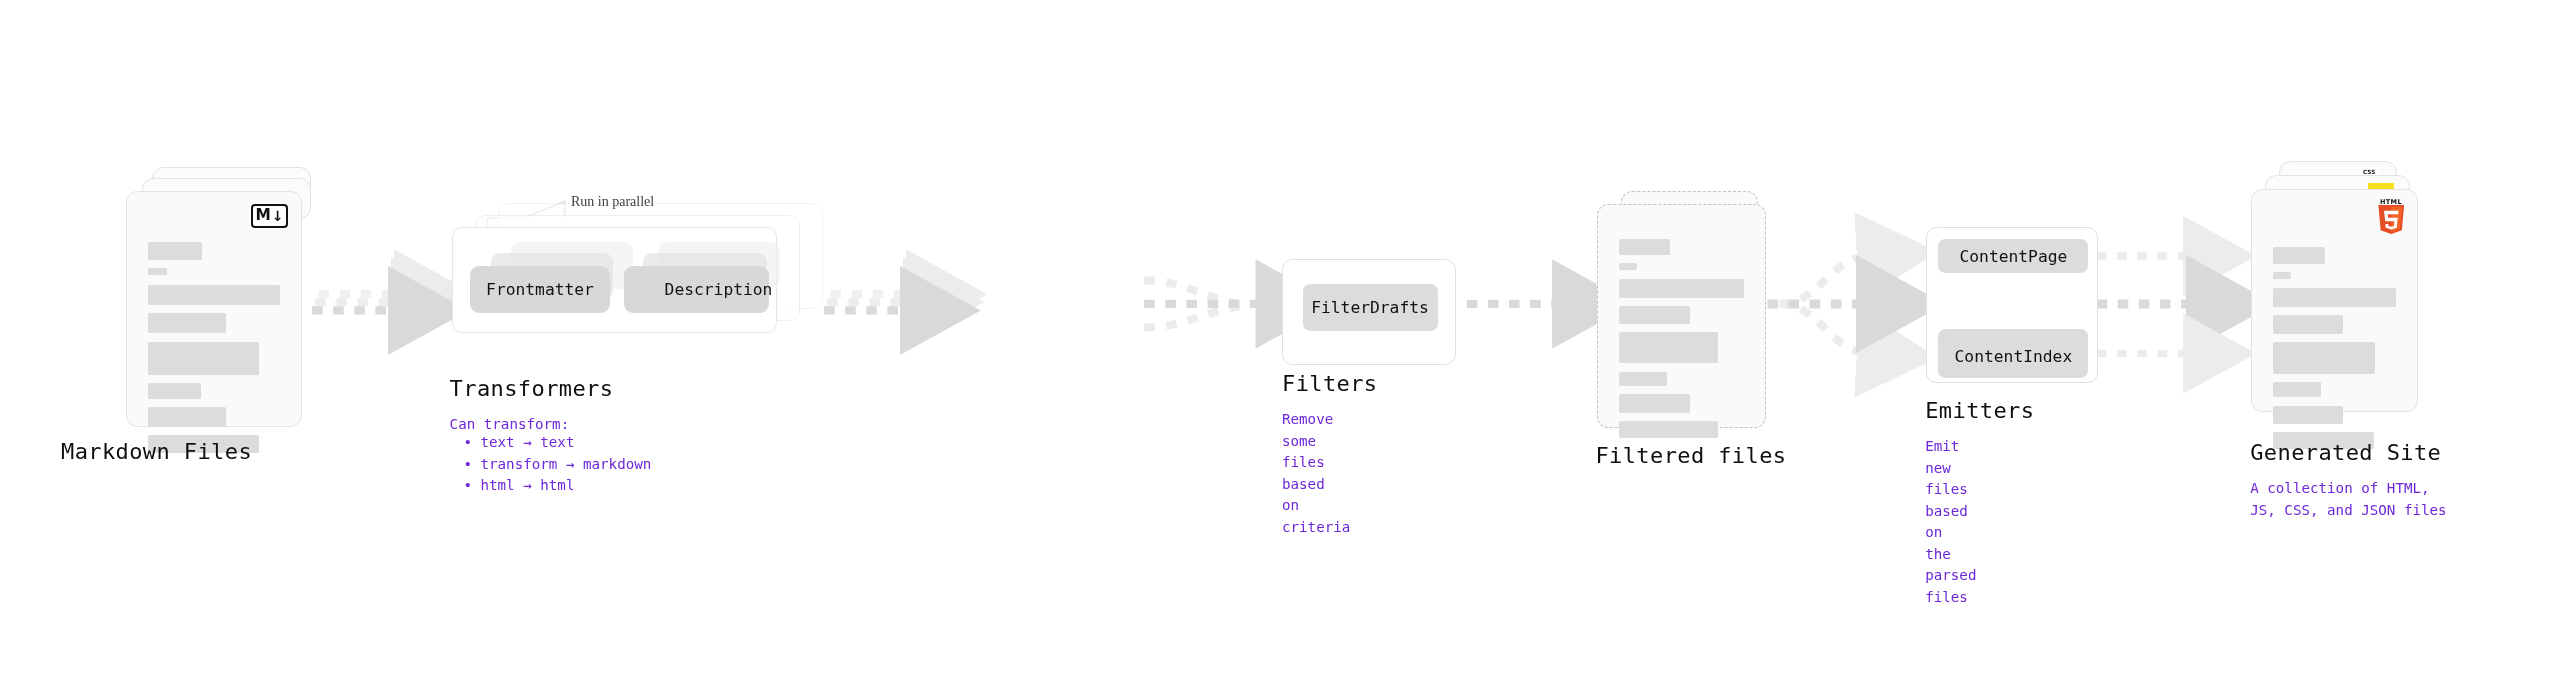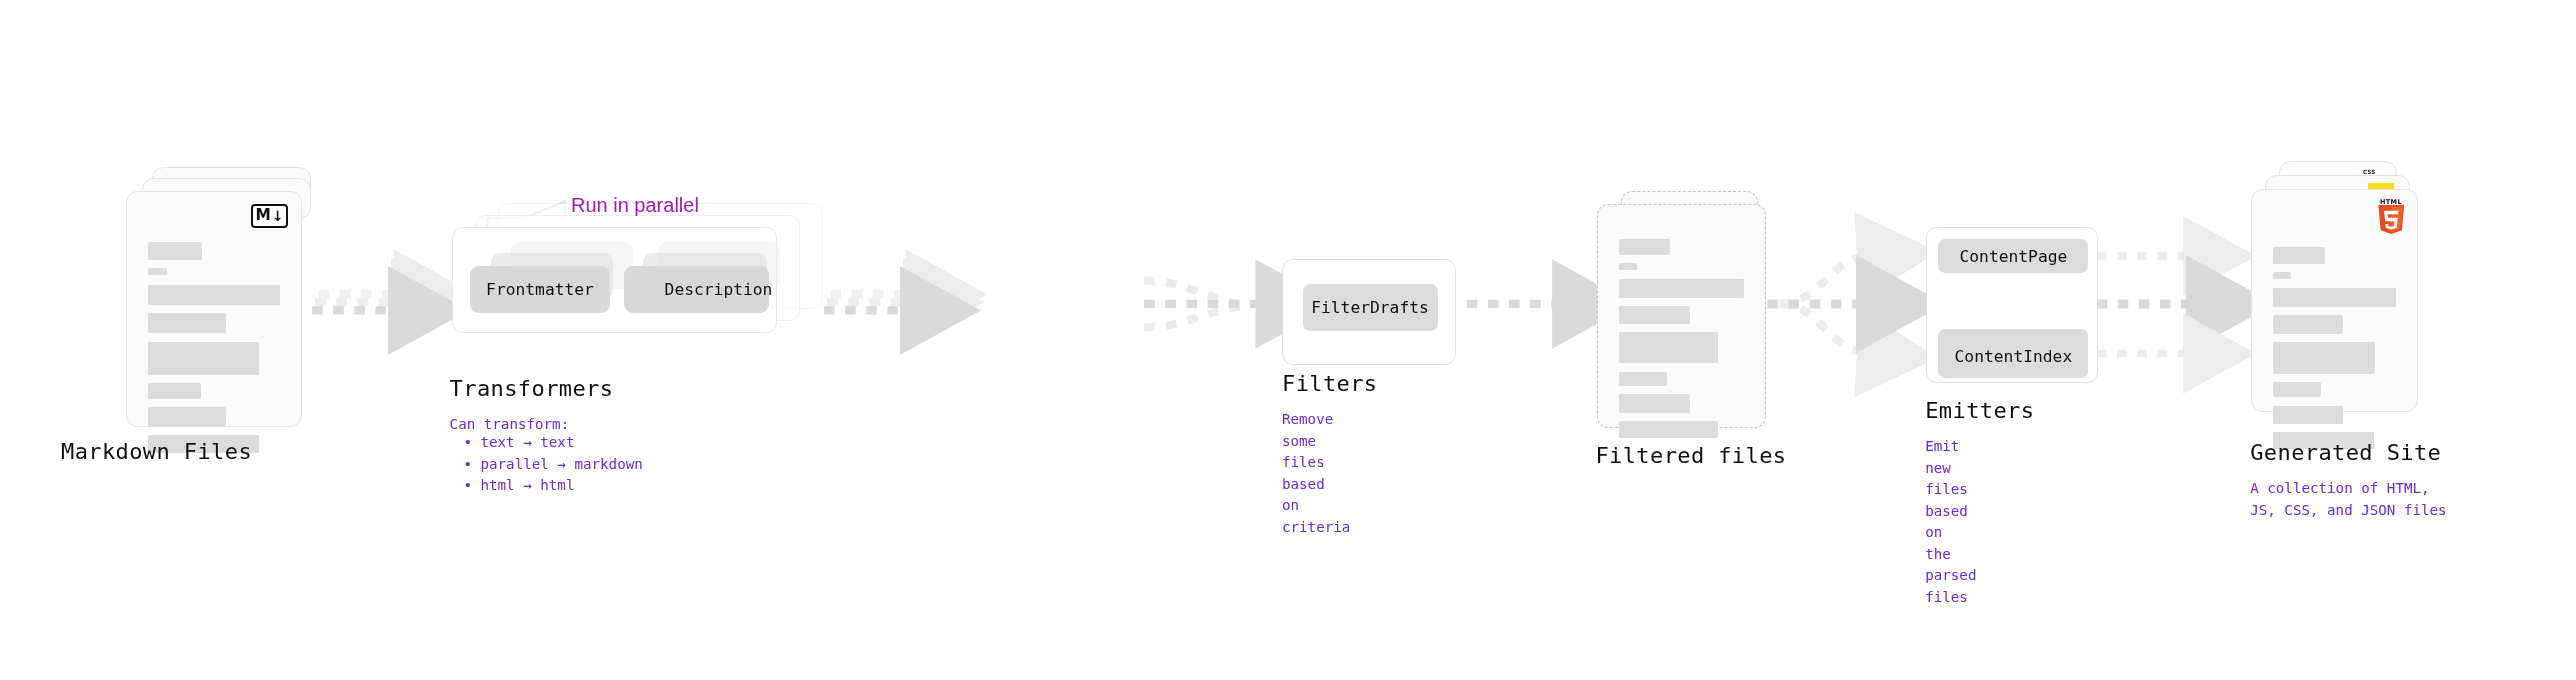--- a/index.html
+++ b/index.html
@@ -75,22 +75,22 @@
   .tpanel{
     position:absolute;border:1.3px solid #e6e6e6;border-radius:10.6px;
     background:#ffffff;box-sizing:border-box;
   }
   .tpill{
     position:absolute;border-radius:9px;display:flex;align-items:center;
     justify-content:center;font-size:16.3px;color:#111;
     font-family:"DejaVu Sans Mono","Liberation Mono",monospace;box-sizing:border-box;
   }
   .runlabel{
-    position:absolute;font-size:20px;color:#a21caf;white-space:nowrap;
-    font-family:Liberation Sans, sans-serif;
+    position:absolute;font-size:14px;color:#404040;white-space:nowrap;
+    font-family:Liberation Serif, serif;
   }
 
   svg.ov{position:absolute;left:0;top:0;width:2576px;height:681px;pointer-events:none;}
 </style>
 </head>
 <body>
 
 <div class="stage">
 
   <svg class="ov" viewBox="0 0 3170 838">
@@ -193,21 +193,21 @@
         <span>Description</span>
       </div>
     </div>
 
     <div class="runlabel" style="left:119px;top:-9px;">Run in parallel</div>
 
     <div class="title" style="position:absolute;left:-2.4px;top:173px;">Transformers</div>
     <div class="caption" style="position:absolute;left:-2.4px;top:211px;">Can transform:</div>
     <div style="position:absolute;left:11.4px;top:229px;">
       <div class="caption">•&nbsp;<span>text → text</span></div>
-      <div class="caption">•&nbsp;<span>parallel → markdown</span></div>
+      <div class="caption">•&nbsp;<span>transform → markdown</span></div>
       <div class="caption">•&nbsp;<span>html → html</span></div>
     </div>
   </div>
 
 
   <div class="node" style="left:1282px;top:251px;">
     <div class="groupbox" style="left:0;top:8px;width:174px;height:106px;">
       <div class="pill" style="position:absolute;left:19.5px;top:24.4px;width:135px;height:47px;">
         <span>FilterDrafts</span>
       </div>

